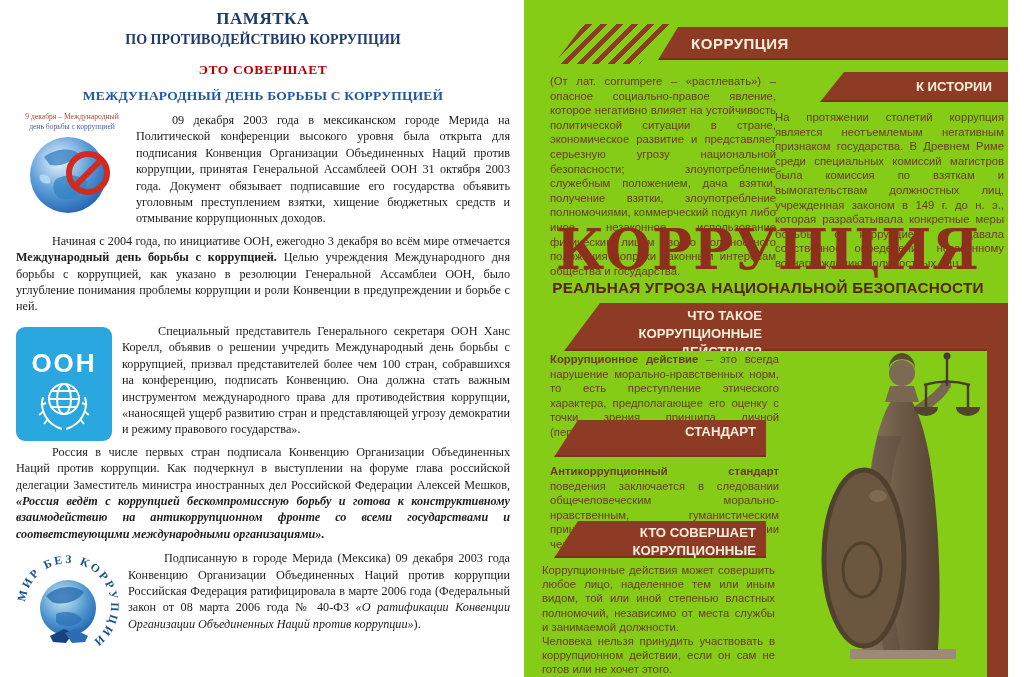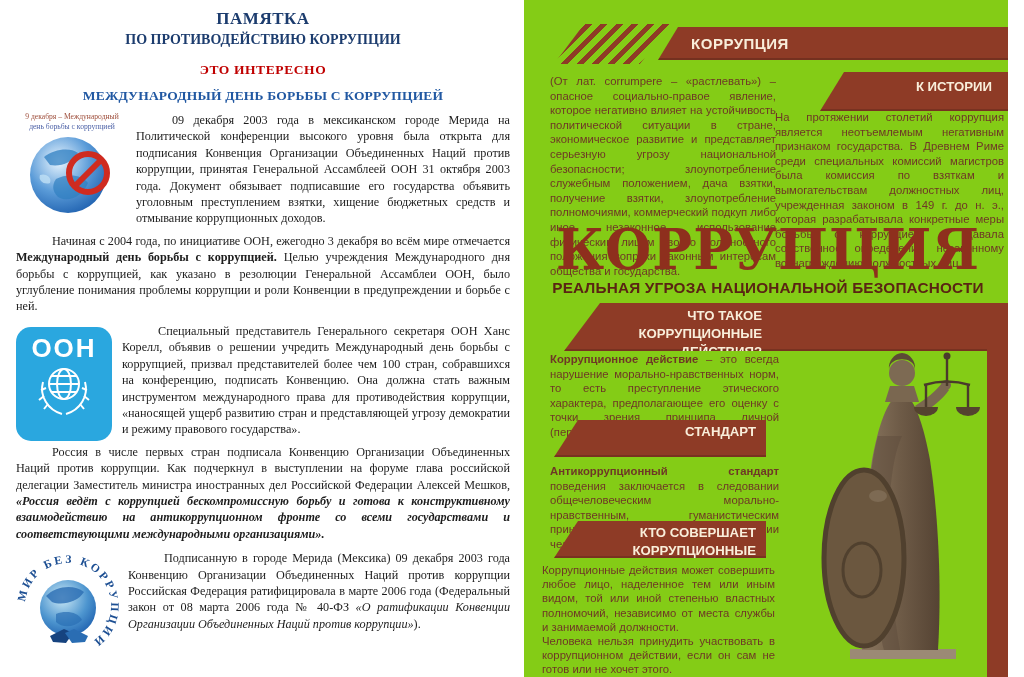--- a/index.html
+++ b/index.html
@@ -13,40 +13,40 @@
   .t-counter{font-size:14px;font-weight:bold;color:#1c3c6e;text-align:center;margin-top:3px;}
   .t-interesno{font-size:13.5px;font-weight:bold;color:#c00000;text-align:center;margin-top:14px;letter-spacing:.6px;}
   .t-intday{font-size:13.5px;font-weight:bold;color:#2158a2;text-align:center;margin-top:10px;letter-spacing:.2px;}
   .lp{font-size:12.2px;line-height:16.4px;text-align:justify;text-indent:36px;margin:0 0 6px 0;}
   .lp i{font-style:italic;}
   .lp b{font-weight:bold;}
   .block{margin-top:8px;overflow:visible;}
   .logo-globe{float:left;width:112px;margin:0 8px 2px 0;text-align:center;}
   .globe-cap{font-size:7.6px;font-weight:normal;line-height:9.5px;}
   .cap1{color:#9f4f3c;} .cap2{color:#4a5fa5;}
-  .logo-un{float:left;width:96px;height:114px;background:#2aa7df;border-radius:15px;
-    margin:4px 10px 2px 0;text-align:center;box-sizing:border-box;padding-top:7px;}
+  .logo-un{float:left;width:96px;height:114px;background:#2aa7df;border-radius:9px;
+    margin:4px 10px 2px 0;text-align:center;box-sizing:border-box;padding-top:22px;}
   .un-label{font-family:"Liberation Sans",sans-serif;font-size:26px;font-weight:bold;color:#fff;letter-spacing:2px;line-height:28px;}
   .logo-world{float:left;width:104px;height:106px;margin:2px 8px 0 0;}
 
   
   .page-right{position:relative;width:484px;height:677px;background:#84cc16;
     font-family:"Liberation Sans",sans-serif;color:#6e3826;overflow:hidden;}
   .stripes{position:absolute;left:30px;top:24px;width:116px;height:40px;
     background:repeating-linear-gradient(135deg,#8e3b26 0 5px,rgba(0,0,0,0) 5px 11px);
     clip-path:polygon(26% 0,100% 0,74% 100%,0 100%);}
   .band-top{position:absolute;left:134px;right:0;top:27px;height:33px;background:#8e3b26;
     clip-path:polygon(20px 0,100% 0,100% 100%,0 100%);box-shadow:inset 0 -2px rgba(0,0,0,.18);}
   .band-top .band-label{display:block;margin-left:16px;width:132px;text-align:center;
     line-height:33px;font-size:15px;font-weight:bold;color:#f9eeda;letter-spacing:.5px;}
   .rp{position:absolute;font-size:11.3px;line-height:14.6px;text-align:justify;}
   .rp b{font-weight:bold;}
   .tab{position:absolute;background:#8e3b26;box-shadow:inset 0 -2px rgba(0,0,0,.15);}
   .tab .tl{color:#f9eeda;font-weight:bold;font-size:13.2px;line-height:1.35;text-align:right;}
-  .tab-history{top:72px;left:296px;right:0;height:39px;clip-path:polygon(24px 0,100% 0,100% 100%,0 100%);}
+  .tab-history{top:72px;left:296px;right:0;height:30px;clip-path:polygon(24px 0,100% 0,100% 100%,0 100%);}
   .tab-history .tl{line-height:30px;padding-right:16px;}
   .tab-what{top:303px;left:40px;right:0;height:48px;clip-path:polygon(36px 0,100% 0,100% 100%,0 100%);}
   .tab-what .tlines{position:absolute;top:4px;right:246px;text-align:right;}
   .tab-left{left:30px;width:212px;height:37px;clip-path:polygon(24px 0,100% 0,100% 100%,0 100%);}
   .tab-left .tlines{display:block;padding:3px 10px 0 0;text-align:right;}
   .tab-standard{top:420px;}
   .tab-who{top:521px;}
   .big-title{position:absolute;top:220px;left:24px;width:440px;text-align:center;
     font-family:"DejaVu Serif",serif;font-weight:bold;font-size:53px;line-height:56px;
     color:#8e2f1d;letter-spacing:1px;transform:scaleY(1.04);transform-origin:top;}
@@ -57,21 +57,21 @@
   .who-p2{text-indent:0;margin-top:0;}
 </style>
 </head>
 <body>
 
 <div class="spread">
 
   <div class="page-left">
     <div class="t-pamyatka">ПАМЯТКА</div>
     <div class="t-counter">ПО ПРОТИВОДЕЙСТВИЮ КОРРУПЦИИ</div>
-    <div class="t-interesno">ЭТО ИНТЕРЕСНО</div>
+    <div class="t-interesno">ЭТО СОВЕРШАЕТ</div>
     <div class="t-intday">МЕЖДУНАРОДНЫЙ ДЕНЬ БОРЬБЫ С КОРРУПЦИЕЙ</div>
 
     <div class="block">
       <div class="logo-globe">
         <div class="globe-cap cap1">9 декабря – Международный</div>
         <div class="globe-cap cap2">день борьбы с коррупцией</div>
         <svg width="92" height="84" viewBox="0 0 92 84">
           <defs>
             <radialGradient id="gBlue" cx="38%" cy="32%" r="75%">
               <stop offset="0" stop-color="#eaf6ff"></stop>

